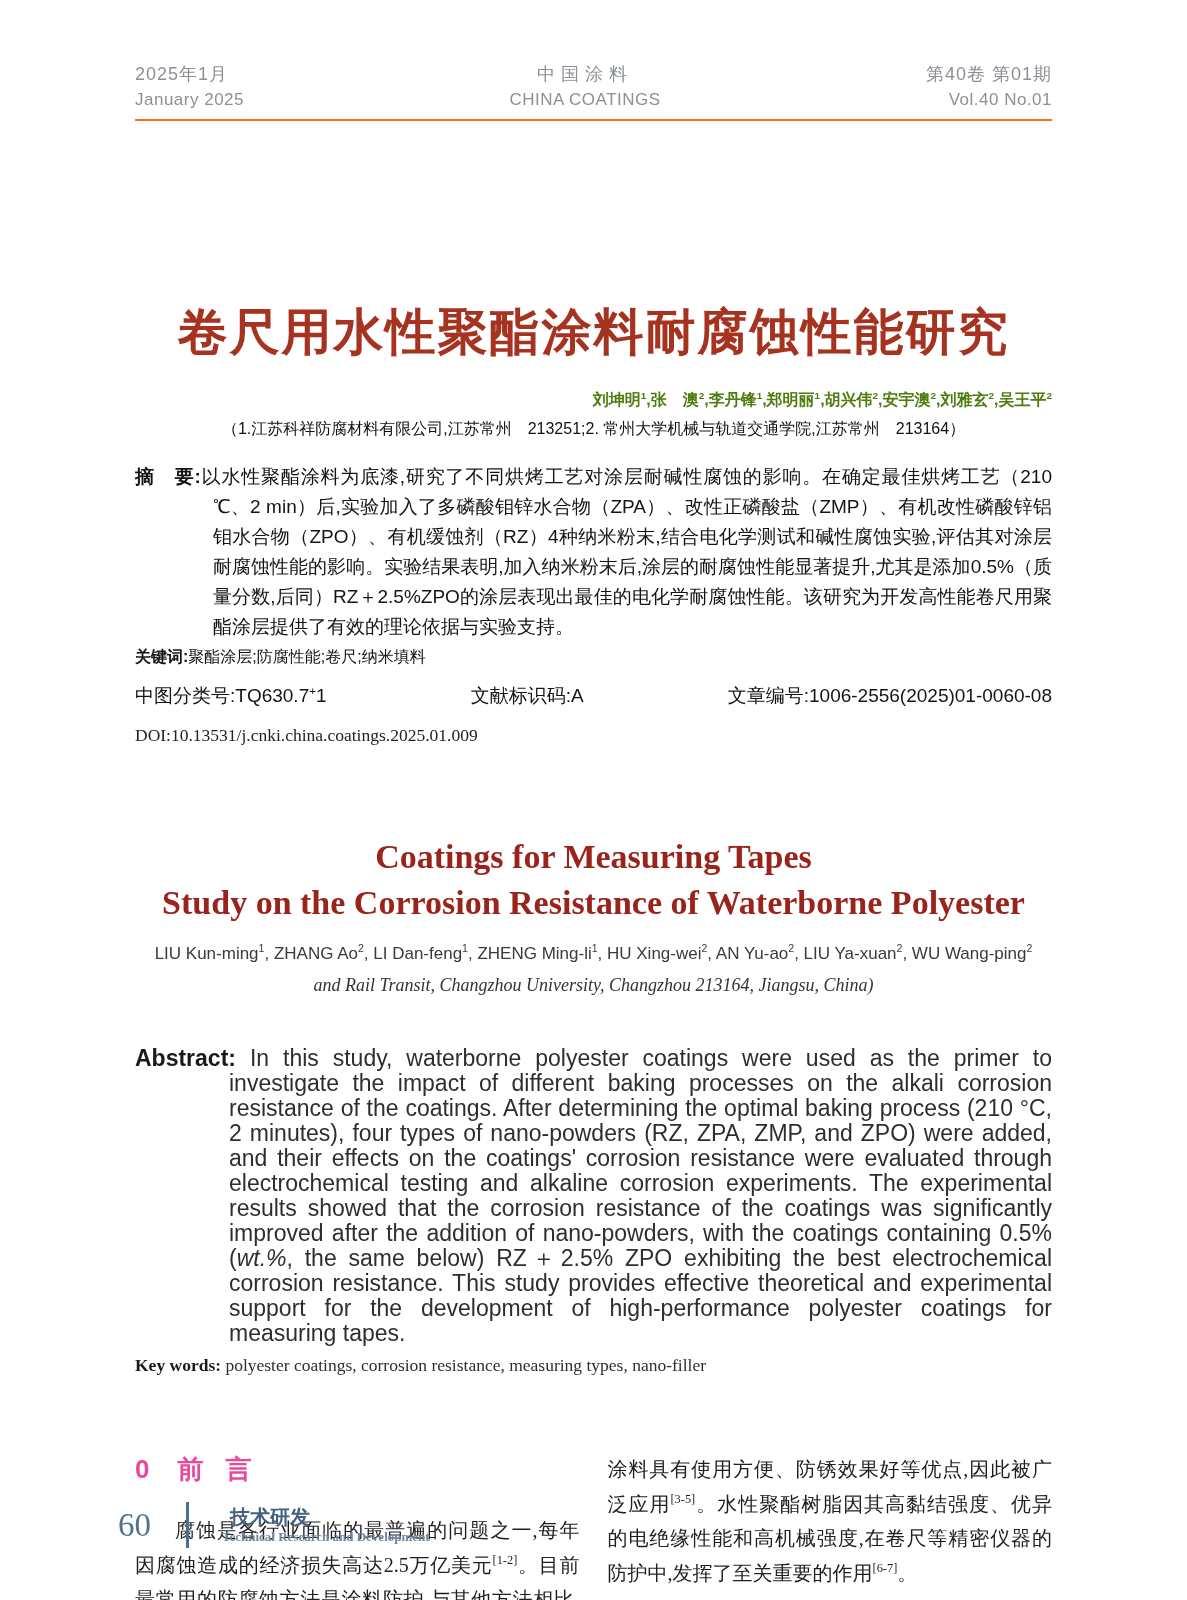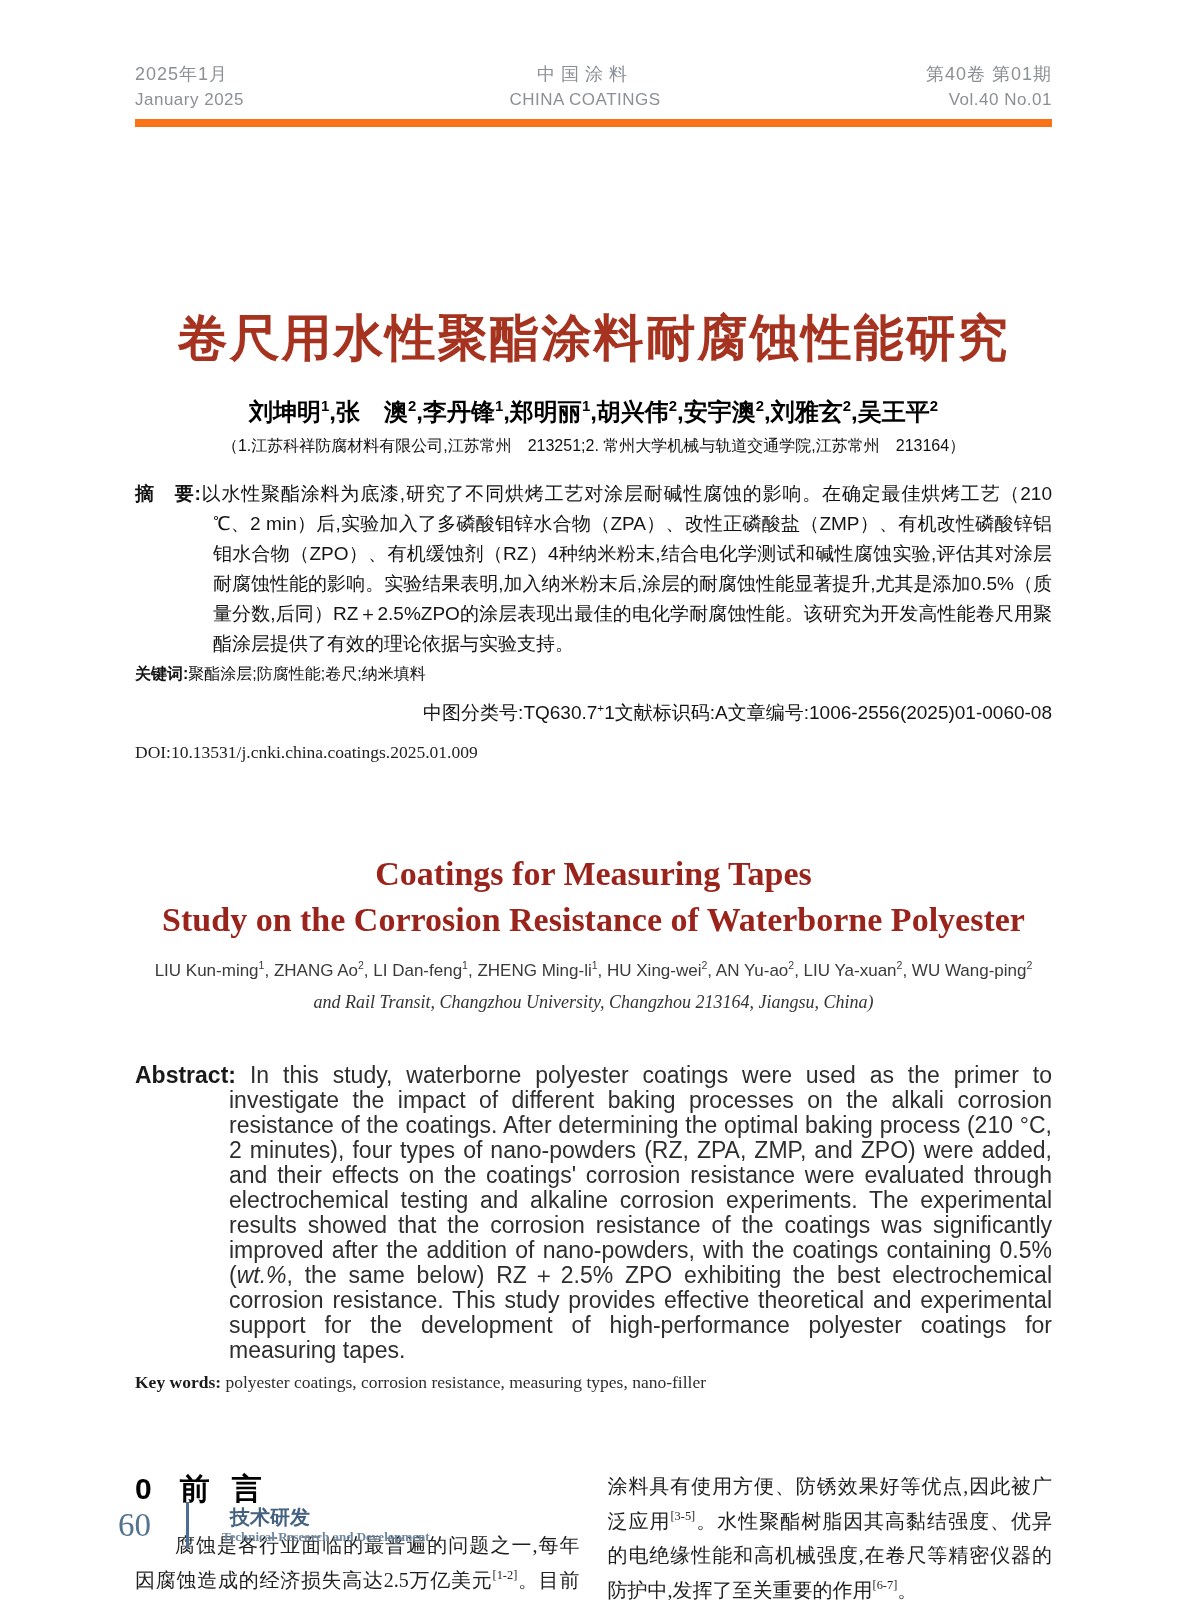--- a/index.html
+++ b/index.html
@@ -13,57 +13,57 @@
     color:#1c1c1c;
     overflow:hidden;
     padding:62px 135px 0 135px;
   }
   sup { font-size:0.62em; vertical-align:super; line-height:0; }
 
   
   .jheader {
     display:flex; justify-content:space-between; align-items:flex-end;
     color:#8b9096; font-size:18px; line-height:25px;
-    padding-bottom:7px; border-bottom:8px solid #f97316;
+    padding-bottom:7px; border-bottom:2px solid #f97316;
   }
   .jheader .cell-center { text-align:center; }
   .jheader .cell-right { text-align:right; }
   .jheader .cn { letter-spacing:1px; }
   .jheader .cell-center .cn { letter-spacing:6px; }
   .jheader .en { font-size:17px; letter-spacing:0.5px; }
 
   
   .title-cn {
     margin-top:178px;
     text-align:center;
     font-size:50px; font-weight:800; letter-spacing:2px;
     color:#a5331f;
   }
   .authors-cn {
-    margin-top:24px; text-align:center;
-    font-size:24px; font-weight:700; color:#000000;
+    margin-top:24px; text-align:right;
+    font-size:16px; font-weight:700; color:#4d7c0f;
   }
   .affil-cn {
     margin-top:8px; text-align:center;
     font-size:16px; color:#111;
   }
 
   
   .abstract-cn {
     margin-top:22px;
     font-size:19px; line-height:30px; text-align:justify; color:#141414;
     padding-left:78px; text-indent:-78px;
   }
   .abstract-cn .lbl { font-weight:700; }
   .keywords-cn { margin-top:5px; font-size:16px; color:#141414; }
   .keywords-cn .lbl { font-weight:700; }
 
   .meta-row {
     margin-top:15px;
-    display:flex; justify-content:flex-end;
+    display:flex; justify-content:space-between;
     font-size:19px; color:#141414;
   }
   .doi-line {
     margin-top:16px;
     font-family:"Liberation Serif", serif;
     font-size:17.5px; color:#222;
   }
 
   
   .title-en {
@@ -96,22 +96,22 @@
   }
   .keywords-en .lbl { font-weight:700; color:#1a1a1a; }
 
   
   .body-cols {
     margin-top:76px;
     display:flex; gap:28px;
   }
   .col { flex:1 1 0; }
   .sec-heading {
-    color:#000000; font-weight:800; font-size:30px;
-    letter-spacing:2px; margin-bottom:18px;
+    color:#ec4899; font-weight:800; font-size:26px;
+    letter-spacing:2px; margin-bottom:26px;
   }
   .sec-heading .num { margin-right:26px; }
   .sec-heading .word { letter-spacing:22px; }
   .body-par {
     font-family:"Liberation Serif", serif;
     font-size:20px; line-height:34.5px; text-align:justify; color:#1f1f1f;
   }
   .indent { text-indent:2em; }
 
   

